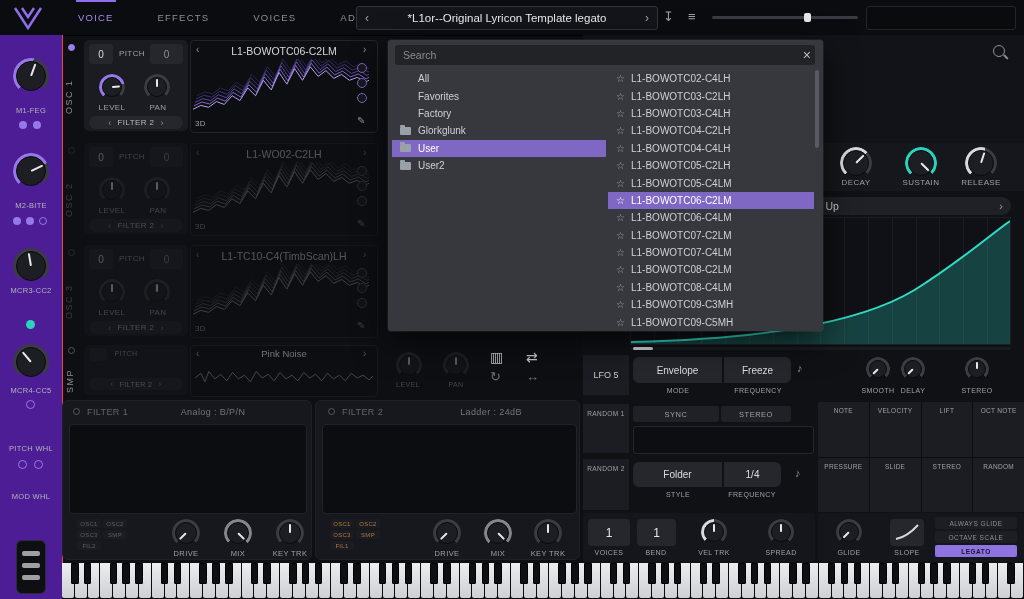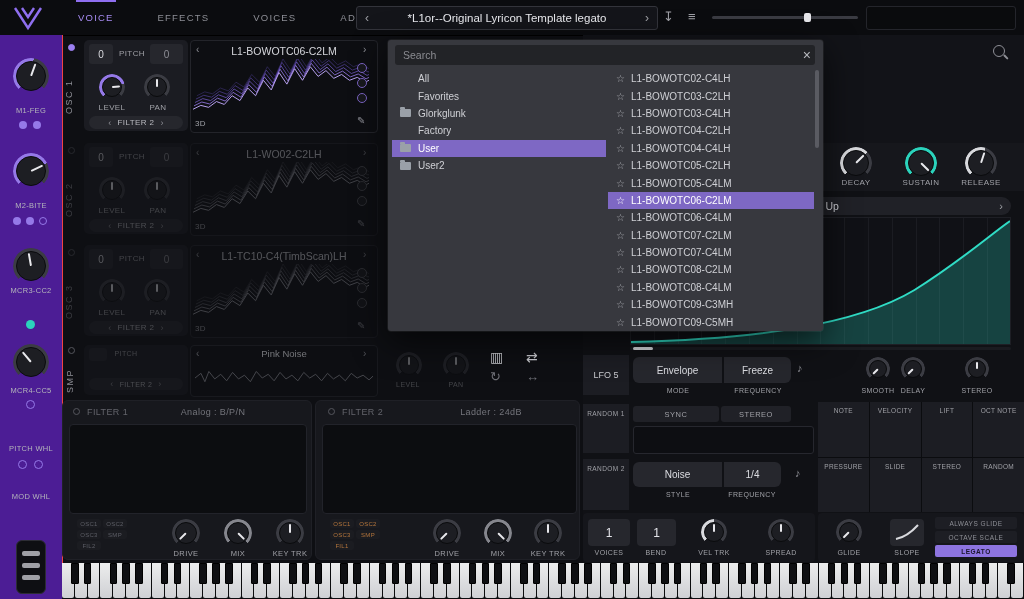--- a/index.html
+++ b/index.html
@@ -488,21 +488,21 @@
       </div>
     <div class="sbtn" style="left:138px;top:371px;width:70px;height:16px">
         <span>STEREO</span>
       </div>
     <div class="rslider"></div>
 
     <div class="abs" style="left:0;top:424px;width:46px;height:51px;background:#1c1d23">
         <div class="lbl" style="left:0;top:6px;width:46px;font-size:6.5px">RANDOM 2</div>
       </div>
     <div class="mbtn" style="left:50px;top:427px;width:89px;height:25px;border-radius:6px 0 0 6px">
-        <span>Noise</span>
+        <span>Folder</span>
       </div>
     <div class="mbtn" style="left:141px;top:427px;width:57px;height:25px;border-radius:0 6px 6px 0">
         <span>1/4</span>
       </div>
     <span class="nicon" style="left:212px;top:432px">♪</span>
     <div class="lbl" style="left:70px;top:456px;width:50px;font-size:7px">STYLE</div>
     <div class="lbl" style="left:134px;top:456px;width:70px;font-size:7px">FREQUENCY</div>
 
     <div id="modgrid">
 
@@ -718,27 +718,27 @@
           <span class="ficon noicon"></span>
           <span class="plabel">All</span>
         </div>
 
         <div class="prow">
           <span class="ficon noicon"></span>
           <span class="plabel">Favorites</span>
         </div>
 
         <div class="prow">
+          <span class="ficon noicon"></span>
+          <span class="plabel">Factory</span>
+        </div>
+
+        <div class="prow">
           <span class="ficon"></span>
           <span class="plabel">Glorkglunk</span>
-        </div>
-
-        <div class="prow">
-          <span class="ficon noicon"></span>
-          <span class="plabel">Factory</span>
         </div>
 
 
 
 
         <div class="prow sel">
           <span class="ficon"></span>
           <span class="plabel">User</span>
         </div>
 

